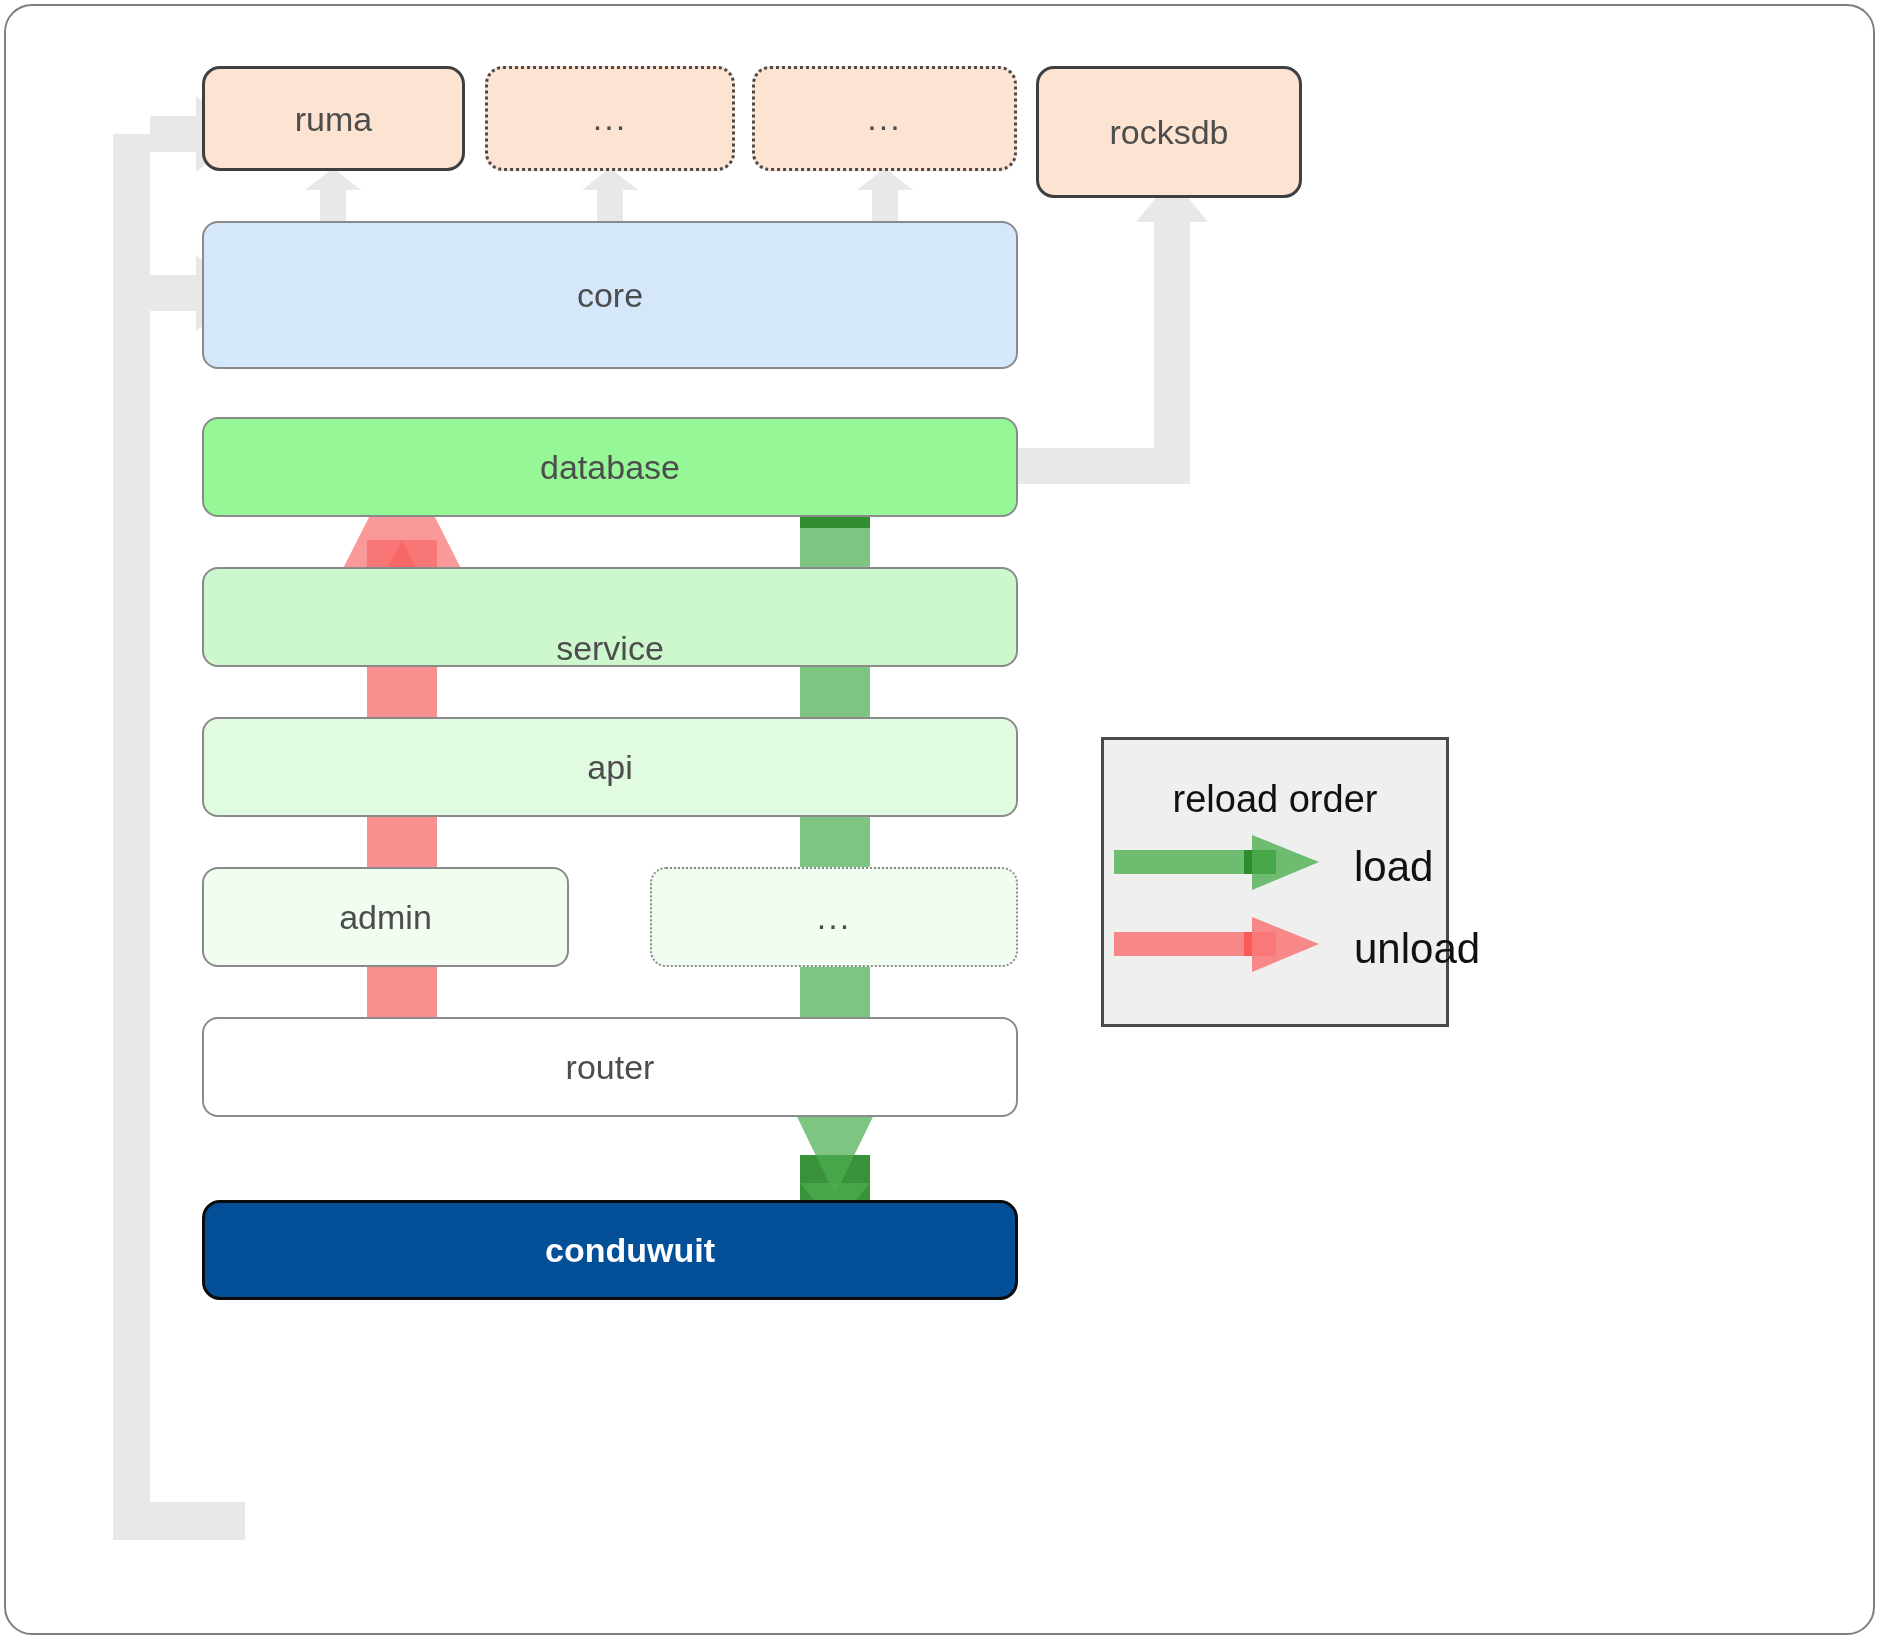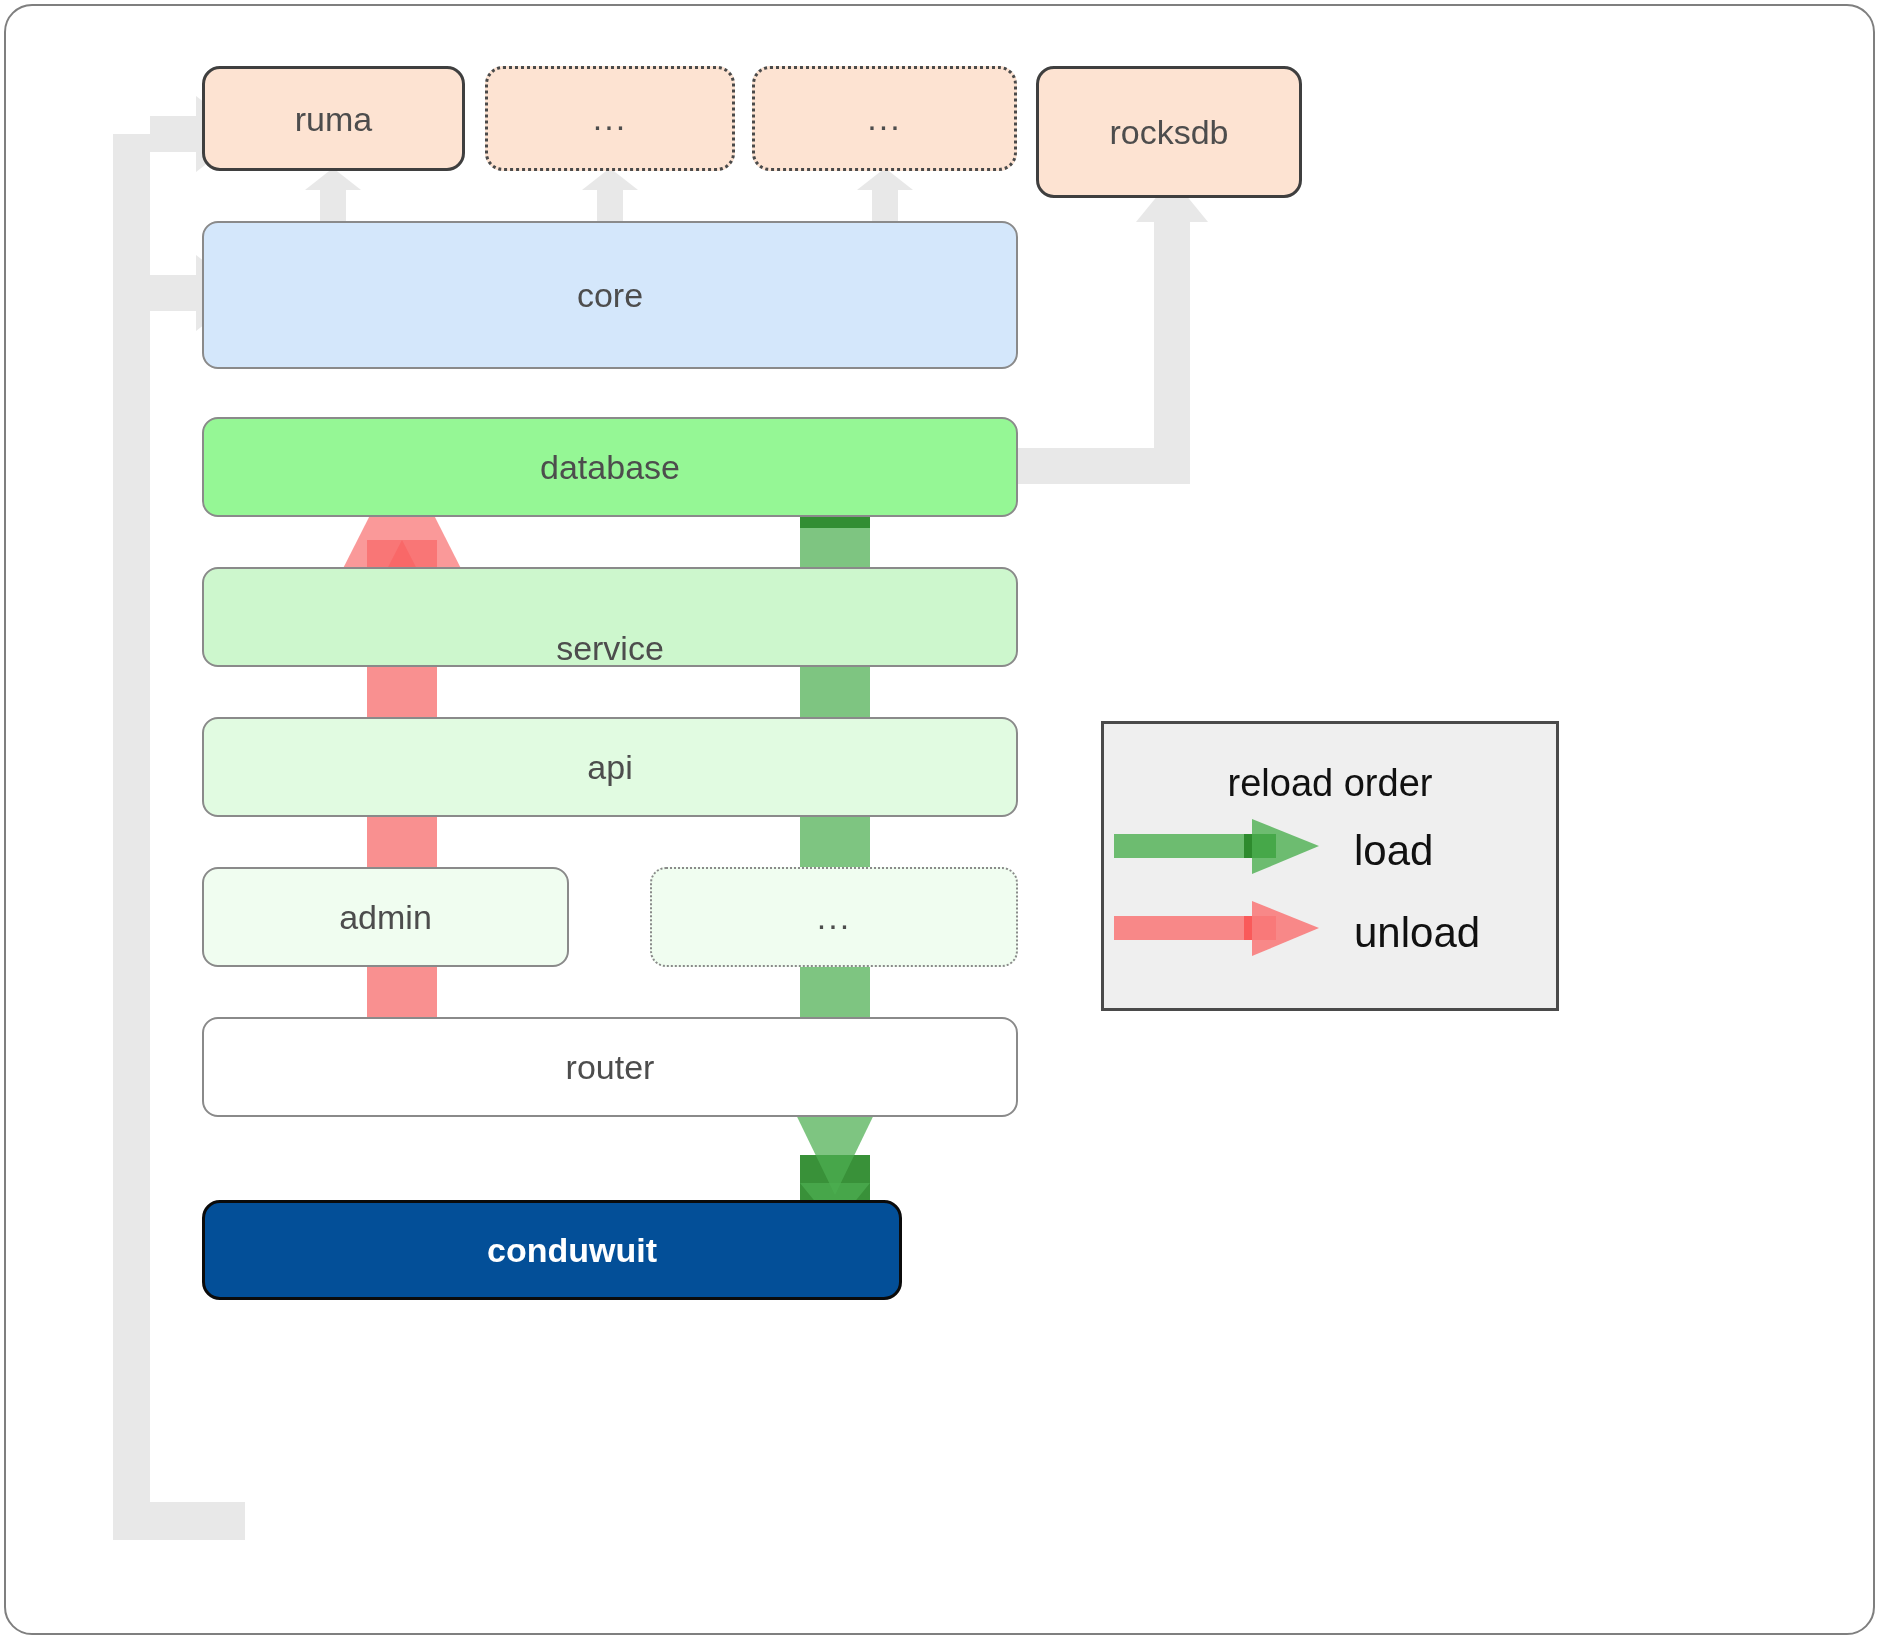--- a/index.html
+++ b/index.html
@@ -226,25 +226,25 @@
   </div>
 
   <div class="node dots-box" style="left:650px; top:867px; width:368px; height:100px;">
     <span class="dots-glyph">...</span>
   </div>
 
   <div class="node router-box" style="left:202px; top:1017px; width:816px; height:100px;">
     <span class="node-label">router</span>
   </div>
 
-  <div class="node conduwuit-box" style="left:202px; top:1200px; width:700px; height:100px;padding-left:40px;">
+  <div class="node conduwuit-box" style="left:202px; top:1200px; width:816px; height:100px;padding-left:40px;">
     <span class="node-label">conduwuit</span>
   </div>
 
-  <div class="legend-box" style="left:1101px; top:721px; width:458px; height:290px;">
+  <div class="legend-box" style="left:1101px; top:737px; width:348px; height:290px;">
 
     <div class="legend-title">reload order</div>
 
     <svg width="398" height="290" style="position:absolute;left:0;top:0;" viewBox="0 0 398 290" xmlns="http://www.w3.org/2000/svg">
 
       <g>
         <rect x="10" y="110" width="148" height="24" fill="#4caf50" opacity="0.8"></rect>
         <rect x="140" y="110" width="32" height="24" fill="#2e8b2e"></rect>
         <polygon points="148,95 148,150 215,122" fill="#4caf50" opacity="0.8"></polygon>
       </g>

